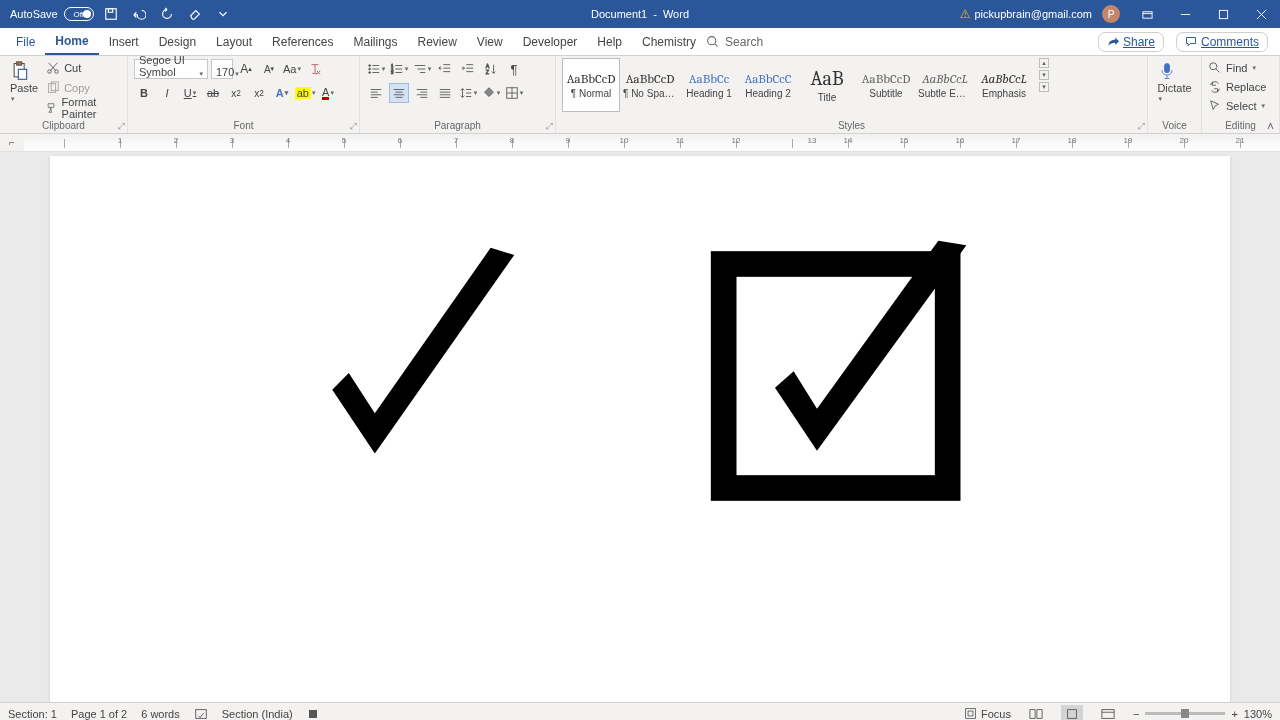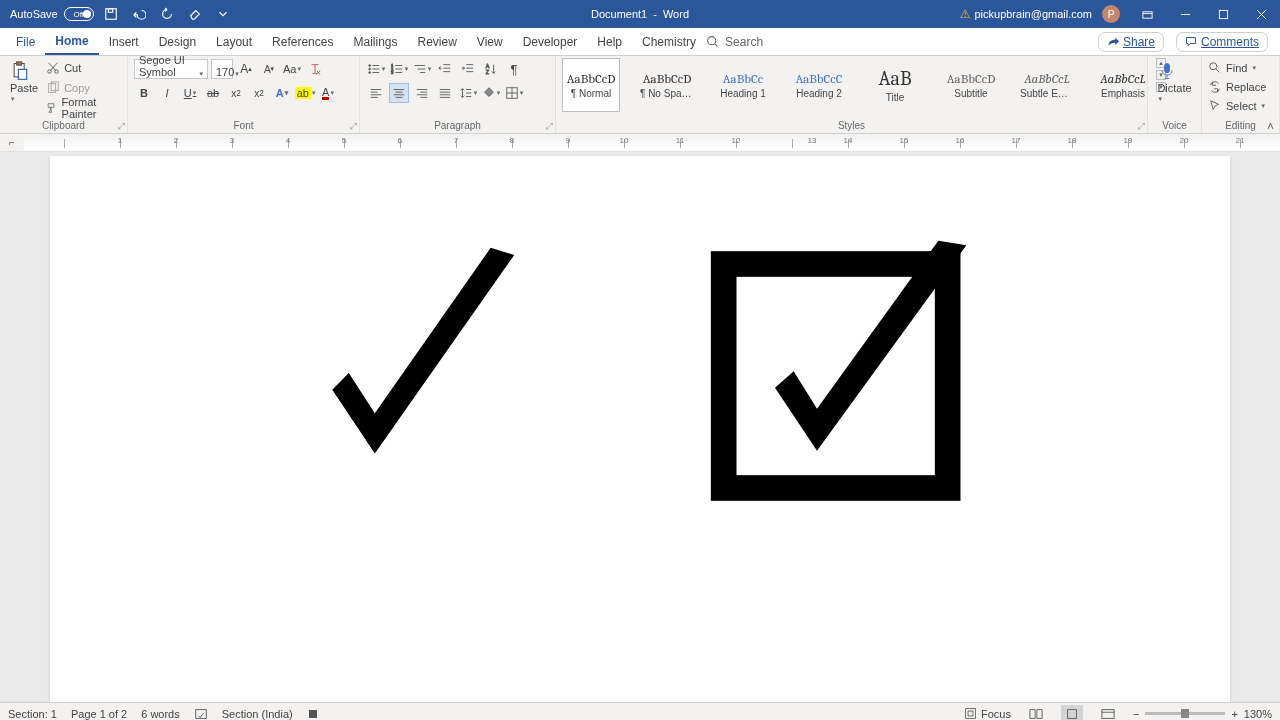--- a/index.html
+++ b/index.html
@@ -41,21 +41,21 @@
 .hitem svg { width: 14px; height: 14px; }
 .col { display: flex; flex-direction: column; gap: 1px; }
 .row { display: flex; align-items: center; gap: 3px; }
 .dd-arrow { font-size: 7px; color: #666; margin-left: 1px; }
 .combo { border: 1px solid #c8c8c8; background: #fff; height: 20px; display: flex; align-items: flex-end; padding: 0 4px; font-size: 11px; }
 .font-name { width: 74px; }
 .font-size { width: 22px; }
 .btnsq { width: 20px; height: 20px; display: flex; align-items: center; justify-content: center; cursor: pointer; }
 .btnsq.active { background: #d4e2f4; border: 1px solid #9fbde0; }
 .btnsq svg { width: 14px; height: 14px; }
-.style-gallery { display: flex; gap: 18px; }
+.style-gallery { display: flex; gap: 1px; }
 .style-item { width: 58px; height: 54px; border: 1px solid transparent; display: flex; flex-direction: column; align-items: center; justify-content: center; cursor: pointer; font-size: 10px; }
 .style-item.selected { border-color: #bdbdbd; background: #fff; }
 .style-item .preview { font-family: Cambria, serif; font-size: 13px; color: #333; }
 .style-item .preview.heading { color: #4472c4; }
 .style-item .preview.title { font-size: 20px; }
 .style-item .preview.subtle { color: #666; }
 .style-item .preview.emph { font-style: italic; }
 .style-item .name { margin-top: 2px; font-size: 10px; color: #444; white-space: nowrap; overflow: hidden; text-overflow: ellipsis; width: 54px; text-align: center; }
 .gallery-more { width: 14px; display: flex; flex-direction: column; justify-content: center; align-items: center; gap: 2px; }
 .gallery-more div { width: 10px; height: 10px; border: 1px solid #bdbdbd; display: flex; align-items: center; justify-content: center; font-size: 7px; color: #666; cursor: pointer; }

